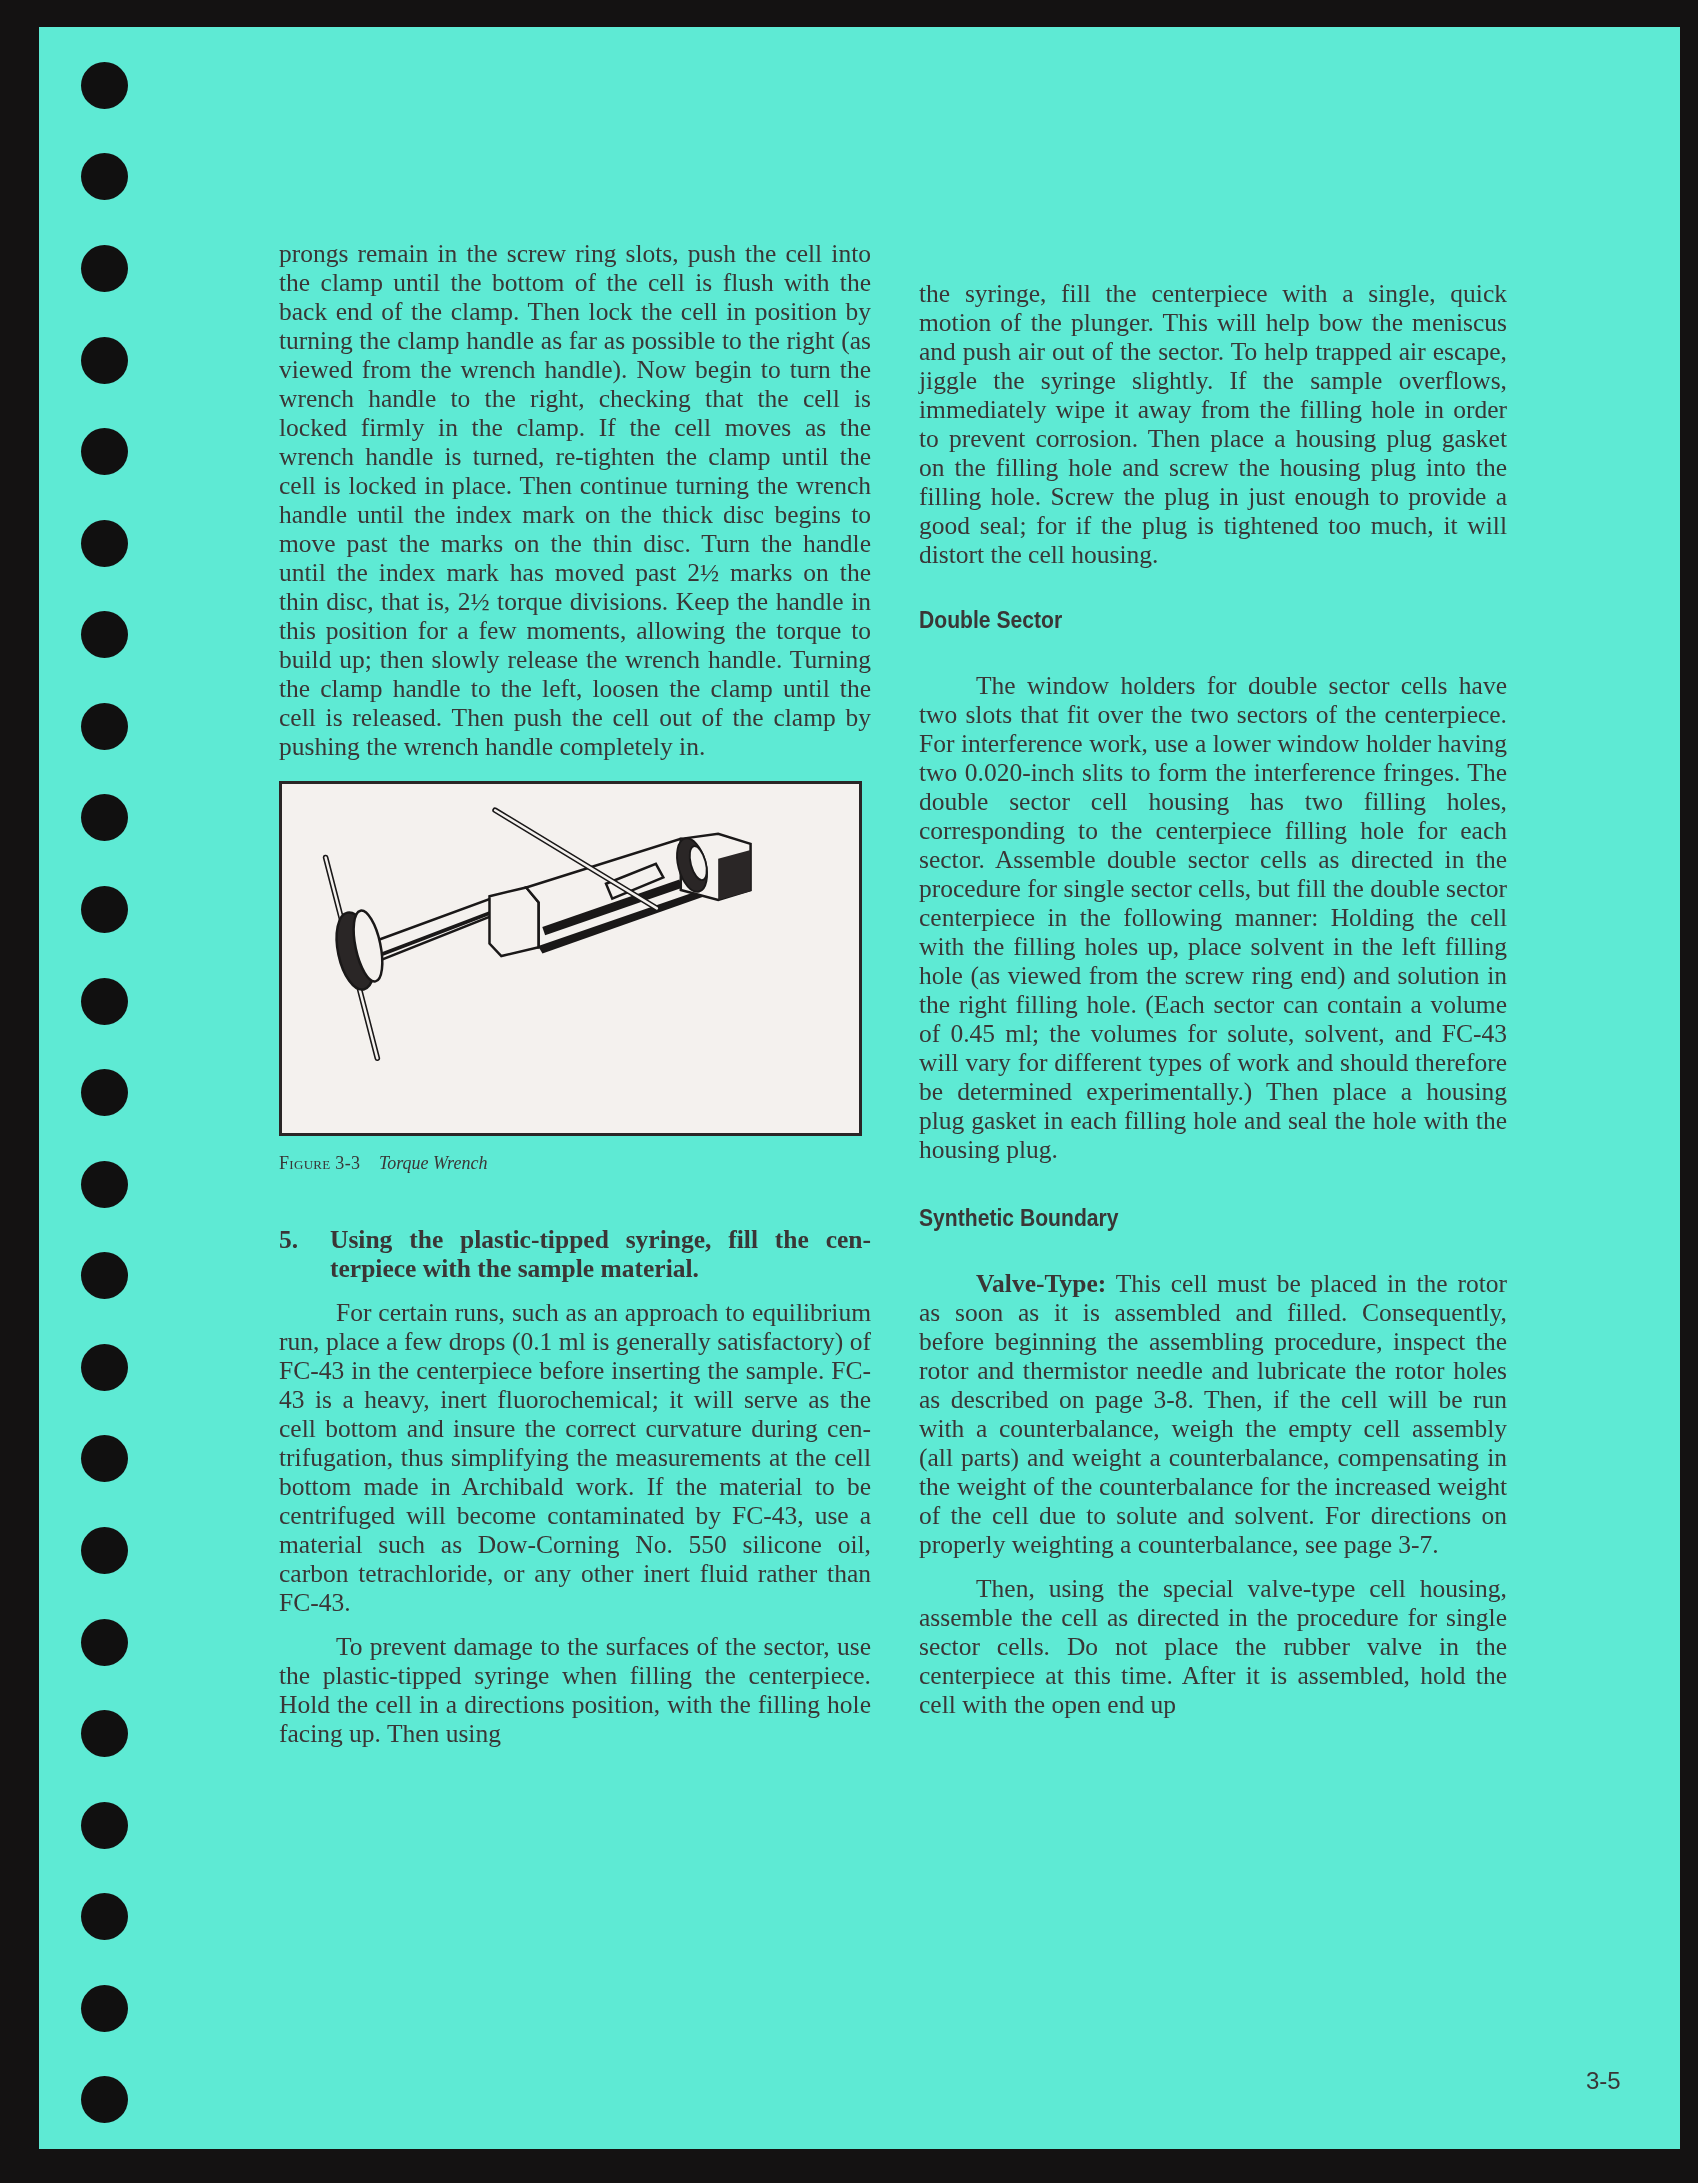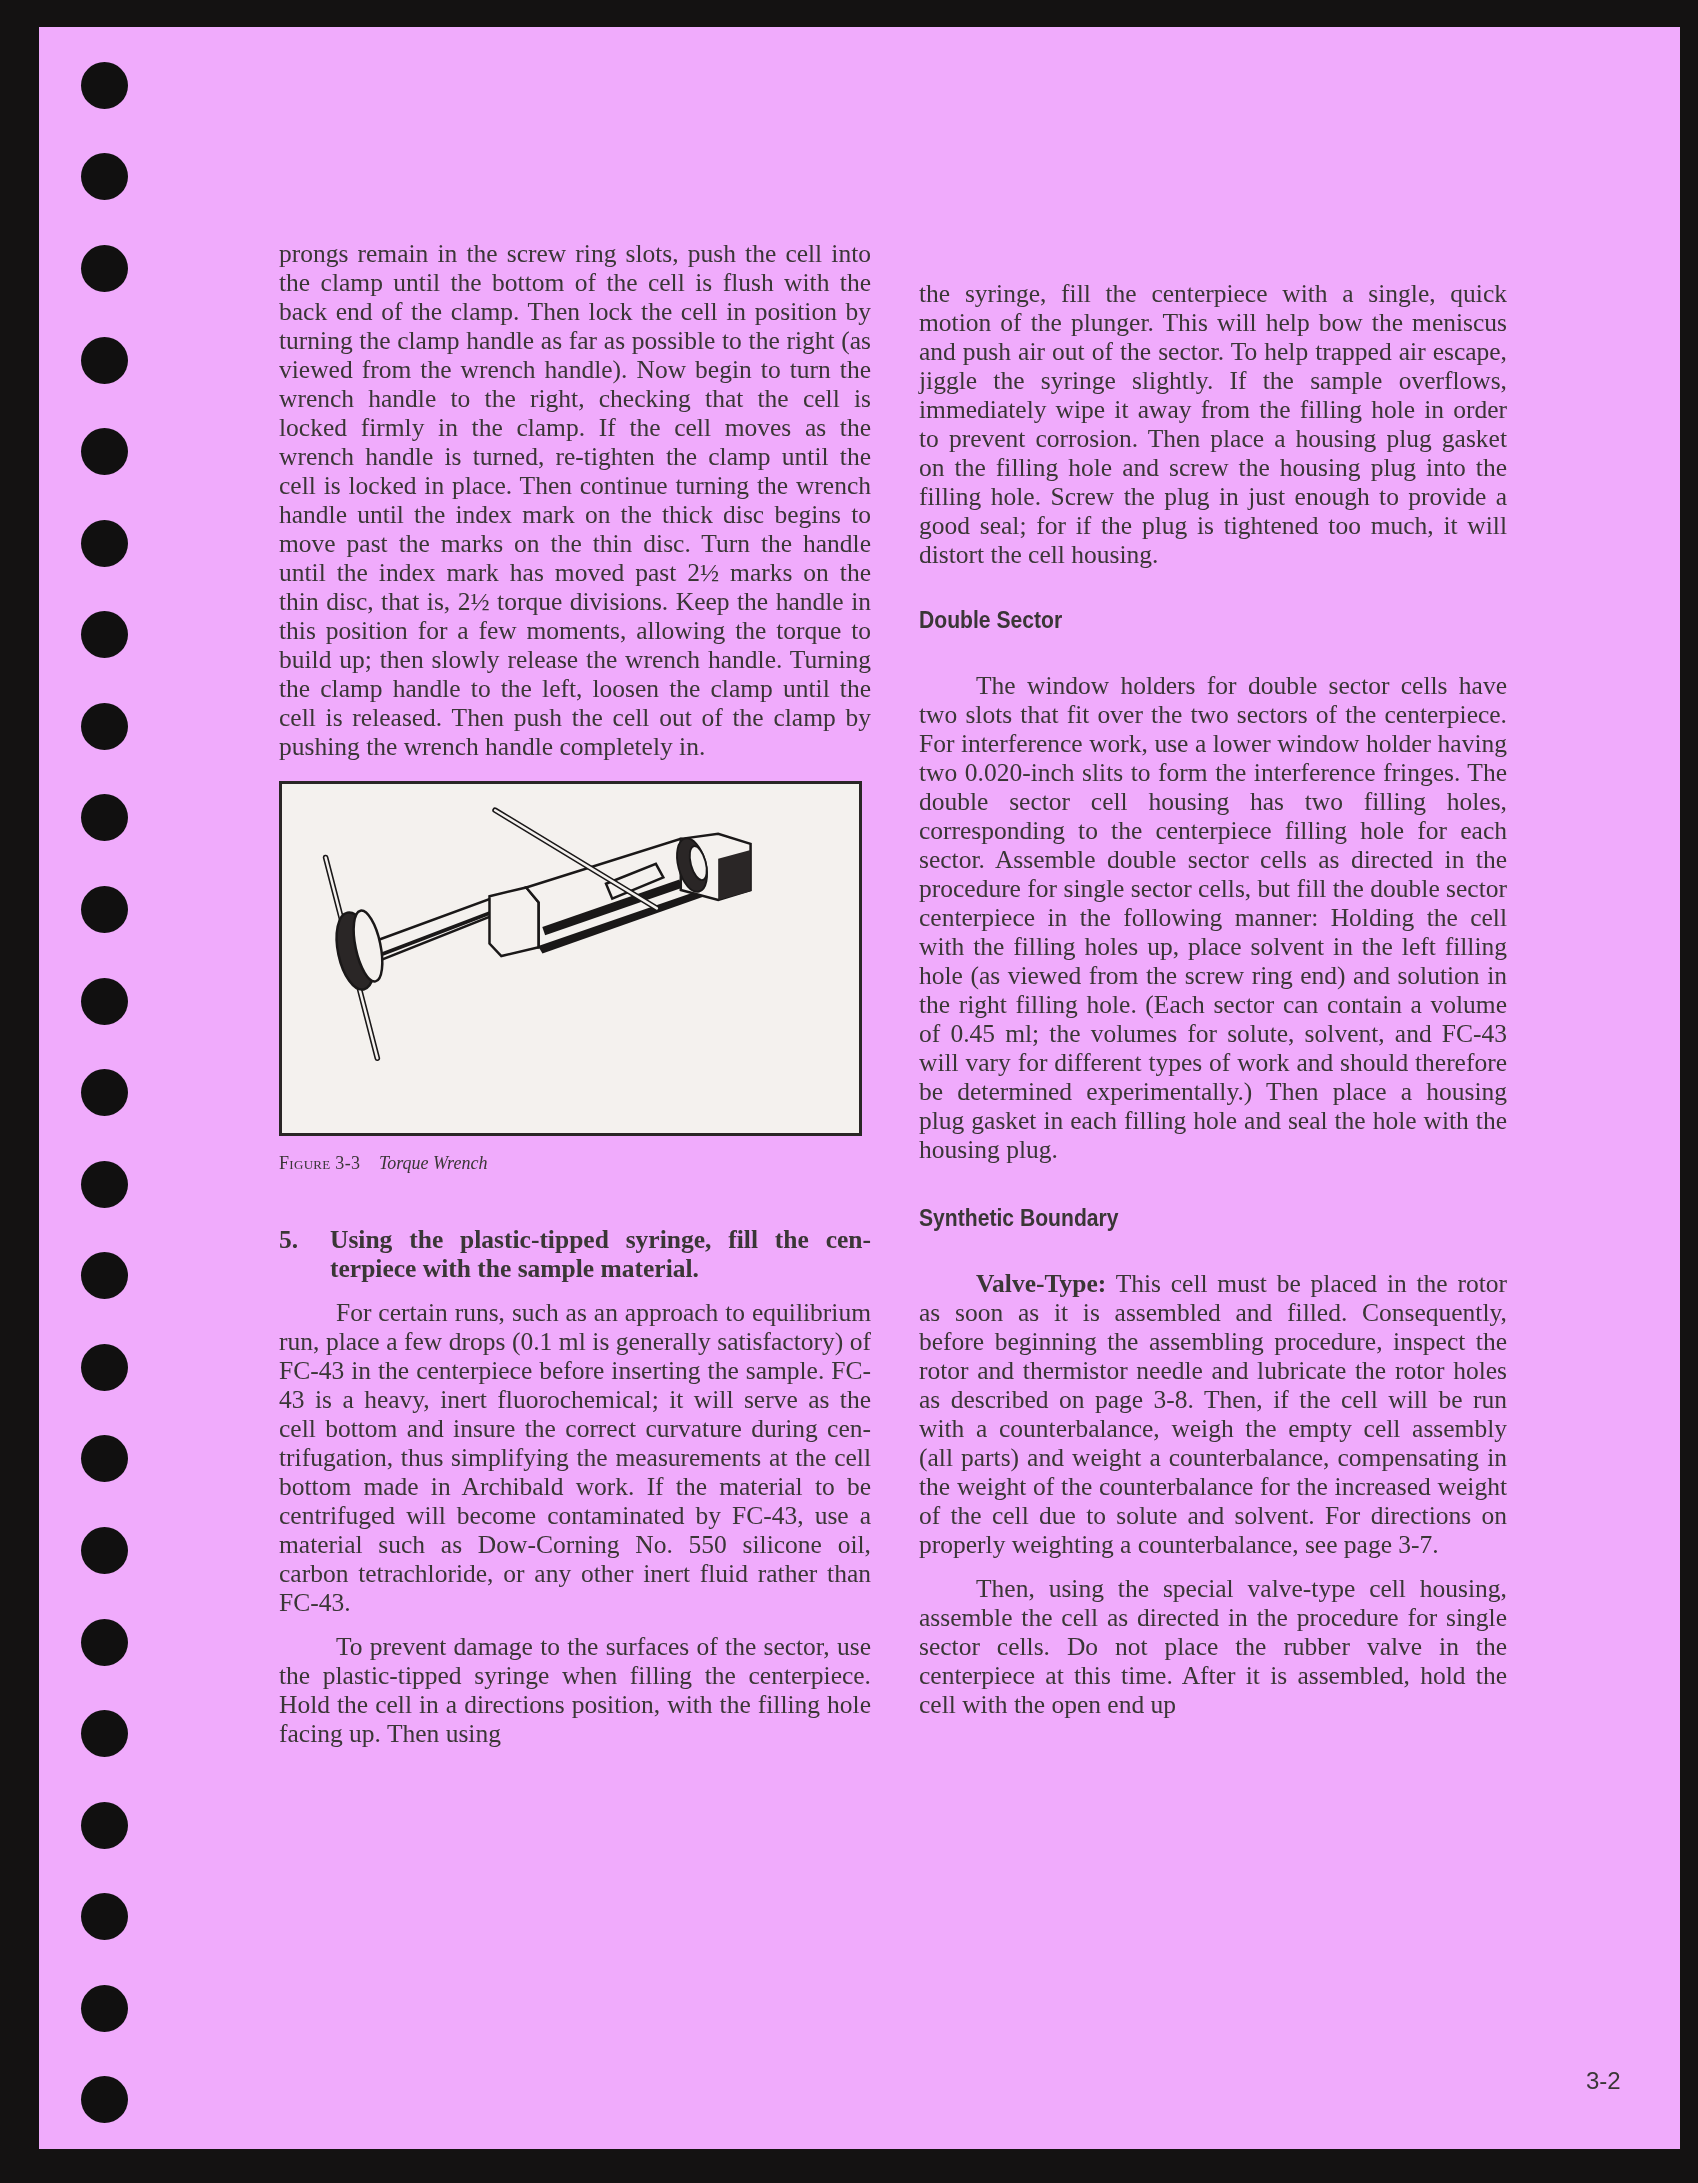--- a/index.html
+++ b/index.html
@@ -8,21 +8,21 @@
     background: #141212;
     position: relative;
     overflow: hidden;
     font-family: "Liberation Serif", "DejaVu Serif", serif;
     color: #3a3636;
   }
   .paper {
     position: absolute;
     left: 39px; top: 27px;
     width: 1641px; height: 2122px;
-    background: #f0abfc;
+    background: #5eead4;
   }
   .holes {
     position: absolute; left: 0; top: 0; width: 100%; height: 100%;
   }
   .hole {
     position: absolute;
     width: 47px; height: 47px;
     border-radius: 50%;
     background: #111010;
   }
@@ -160,15 +160,15 @@
     <p>the syringe, fill the centerpiece with a single, quick motion of the plunger. This will help bow the meniscus and push air out of the sector. To help trapped air escape, jiggle the syringe slightly. If the sample overflows, immediately wipe it away from the filling hole in order to prevent corrosion. Then place a housing plug gasket on the filling hole and screw the housing plug into the filling hole. Screw the plug in just enough to provide a good seal; for if the plug is tightened too much, it will distort the cell housing.</p>
 
     <h2 class="heading h-double">Double Sector</h2>
     <p class="indent">The window holders for double sector cells have two slots that fit over the two sectors of the centerpiece. For interference work, use a lower window holder having two 0.020-inch slits to form the interference fringes. The double sector cell housing has two filling holes, corresponding to the centerpiece filling hole for each sector. Assemble double sector cells as directed in the procedure for single sector cells, but fill the double sector centerpiece in the following man­ner: Holding the cell with the filling holes up, place solvent in the left filling hole (as viewed from the screw ring end) and solution in the right filling hole. (Each sector can contain a volume of 0.45 ml; the volumes for solute, solvent, and FC-43 will vary for different types of work and should therefore be determined experimentally.) Then place a housing plug gasket in each filling hole and seal the hole with the housing plug.</p>
 
     <h2 class="heading h-synth">Synthetic Boundary</h2>
     <p class="indent"><span class="lead">Valve-Type:</span> <span>This cell must be placed in the rotor as soon as it is assembled and filled. Conse­quently, before beginning the assembling pro­cedure, inspect the rotor and thermistor needle and lubricate the rotor holes as described on page 3-8. Then, if the cell will be run with a counterbalance, weigh the empty cell assembly (all parts) and weight a counterbalance, compen­sating in the weight of the counterbalance for the increased weight of the cell due to solute and solvent. For directions on properly weighting a counterbalance, see page 3-7.</span></p>
     <p class="indent gap">Then, using the special valve-type cell hous­ing, assemble the cell as directed in the procedure for single sector cells. Do not place the rubber valve in the centerpiece at this time. After it is assembled, hold the cell with the open end up</p>
   </div>
 
-  <div class="page-num">3-2</div>
+  <div class="page-num">3-5</div>
 </div>
 
 
 </body></html>

